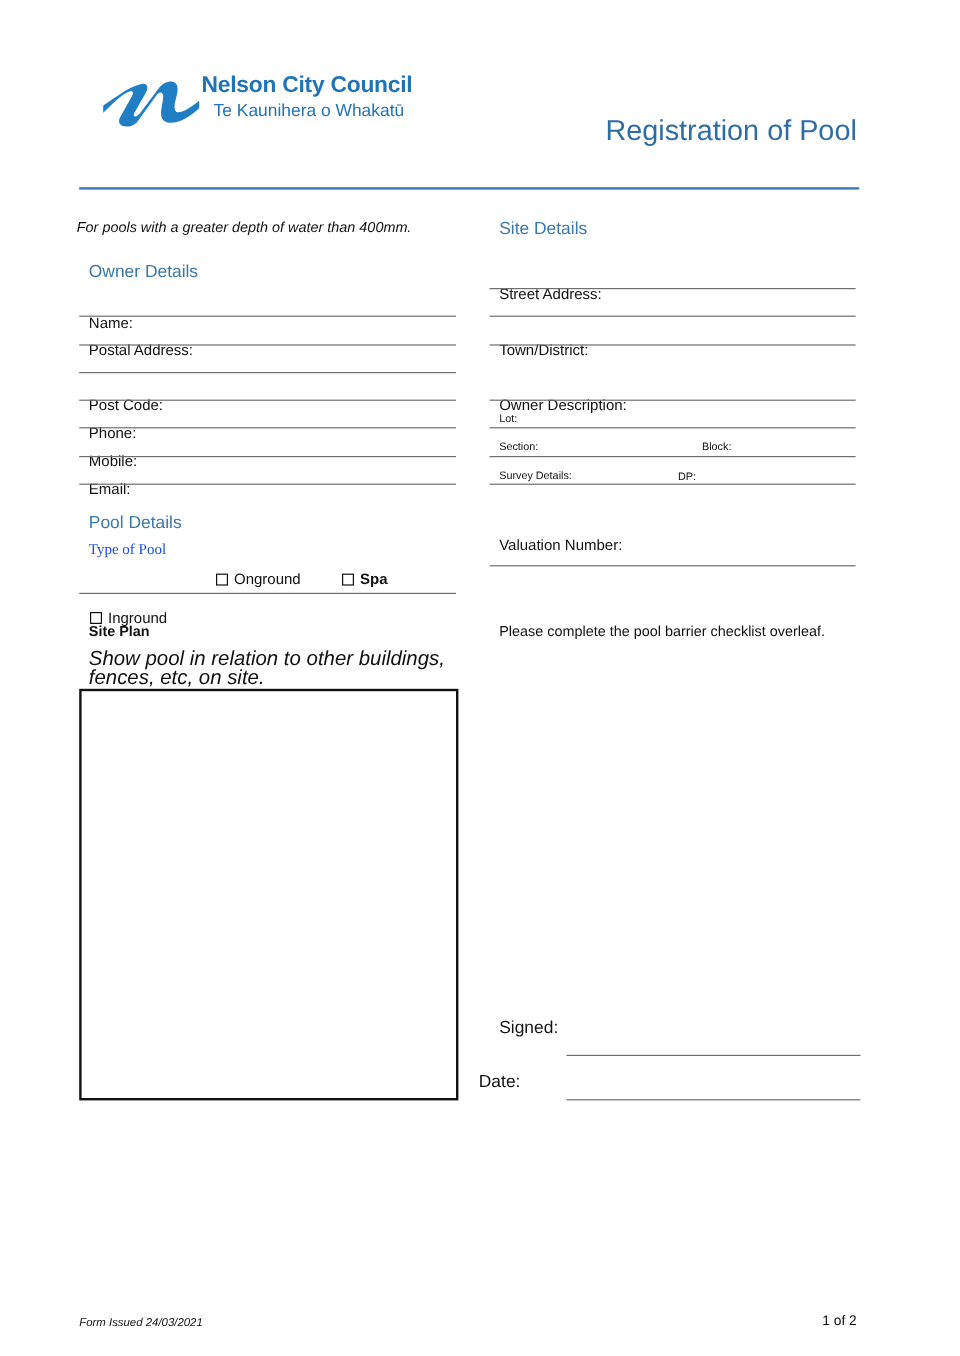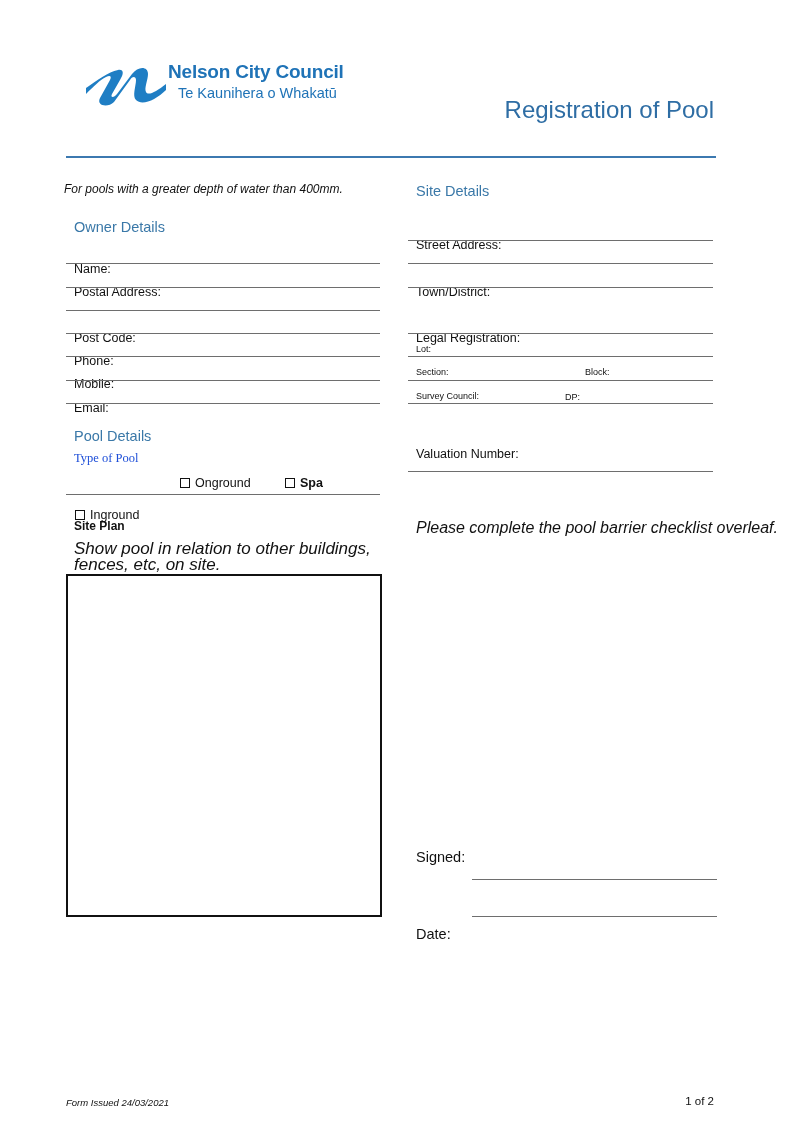--- a/index.html
+++ b/index.html
@@ -20,21 +20,21 @@
   .small { font-size: 9px; }
   .rule { height: 0; border-top: 1px solid #6e6e6e; }
 
   .cb-group { display: flex; align-items: center; font-size: 12.5px; }
   .cb { display: inline-block; width: 10px; height: 10px; border: 1.5px solid #111; margin-right: 5px; box-sizing: border-box; }
 
   .siteplan-h { left: 74px; top: 519px; font-size: 12px; font-weight: bold; }
   .siteplan-note { left: 74px; top: 541px; width: 310px; font-size: 17px; font-style: italic; line-height: 16px; }
   .siteplan-box { left: 66px; top: 574px; width: 312px; height: 339px; border: 2px solid #111; }
 
-  .overleaf { left: 416px; top: 519px; font-size: 16px; font-style: italic; }
+  .overleaf { left: 416px; top: 519px; font-size: 12px; }
   .sig-label { font-size: 14.5px; }
   .footer-left { left: 66px; top: 1097px; font-size: 9.5px; font-style: italic; }
   .footer-right { right: 86px; top: 1095px; font-size: 11.5px; }
 </style>
 </head>
 <body>
 
 <div class="abs logo-wave">
   <svg width="84" height="46" viewBox="0 0 84 46">
     <path d="M2 26 C 14 18, 24 10, 34 8 C 40 7, 40 12, 36 18 L 28 32 C 26 36, 30 36, 33 32 L 48 12 C 54 4, 64 4, 64 12 C 64 18, 60 26, 62 30 C 64 34, 72 30, 82 22 L 82 28 C 72 38, 58 44, 52 38 C 48 34, 52 24, 52 18 C 52 14, 48 14, 46 18 L 30 40 C 24 46, 12 44, 16 36 L 26 18 C 28 14, 26 13, 22 15 C 16 18, 10 24, 2 32 Z" fill="#1f7ec4"></path>
@@ -87,42 +87,42 @@
 
 <div class="abs section-h" style="left:416px; top:183px;">Site Details</div>
 
 <div class="abs field" style="left:416px; top:222px;">Street Address:</div>
 <div class="abs rule" style="left:408px; top:240px; width:305px;"></div>
 <div class="abs rule" style="left:408px; top:263px; width:305px;"></div>
 
 <div class="abs field" style="left:416px; top:269px;">Town/District:</div>
 <div class="abs rule" style="left:408px; top:287px; width:305px;"></div>
 
-<div class="abs field" style="left:416px; top:315px;">Legal Registration:</div>
+<div class="abs field" style="left:416px; top:315px;">Owner Description:</div>
 <div class="abs rule" style="left:408px; top:333px; width:305px;"></div>
 
 <div class="abs small" style="left:416px; top:344px;">Lot:</div>
 <div class="abs small" style="left:565px; top:344px;margin-top:48px;">DP:</div>
 <div class="abs rule" style="left:408px; top:356px; width:305px;"></div>
 
 <div class="abs small" style="left:416px; top:367px;">Section:</div>
 <div class="abs small" style="left:565px; top:367px;padding-left:20px;">Block:</div>
 <div class="abs rule" style="left:408px; top:380px; width:305px;"></div>
 
-<div class="abs small" style="left:416px; top:391px;">Survey Council:</div>
+<div class="abs small" style="left:416px; top:391px;">Survey Details:</div>
 <div class="abs rule" style="left:408px; top:403px; width:305px;"></div>
 
 <div class="abs field" style="left:416px; top:431px;">Valuation Number:</div>
 <div class="abs rule" style="left:408px; top:471px; width:305px;"></div>
 
 <div class="abs siteplan-h">Site Plan</div>
 <div class="abs siteplan-note">Show pool in relation to other buildings, fences, etc, on site.</div>
 <div class="abs siteplan-box"></div>
 
 <div class="abs overleaf">Please complete the pool barrier checklist overleaf.</div>
 
 <div class="abs sig-label" style="left:416px; top:849px;">Signed:</div>
 <div class="abs rule" style="left:472px; top:879px; width:245px;"></div>
-<div class="abs sig-label" style="left:416px; top:894px;margin-top:32px;">Date:</div>
+<div class="abs sig-label" style="left:399px; top:894px;">Date:</div>
 <div class="abs rule" style="left:472px; top:916px; width:245px;"></div>
 
 <div class="abs footer-left">Form Issued 24/03/2021</div>
 <div class="abs footer-right">1 of 2</div>
 
 </body></html>

